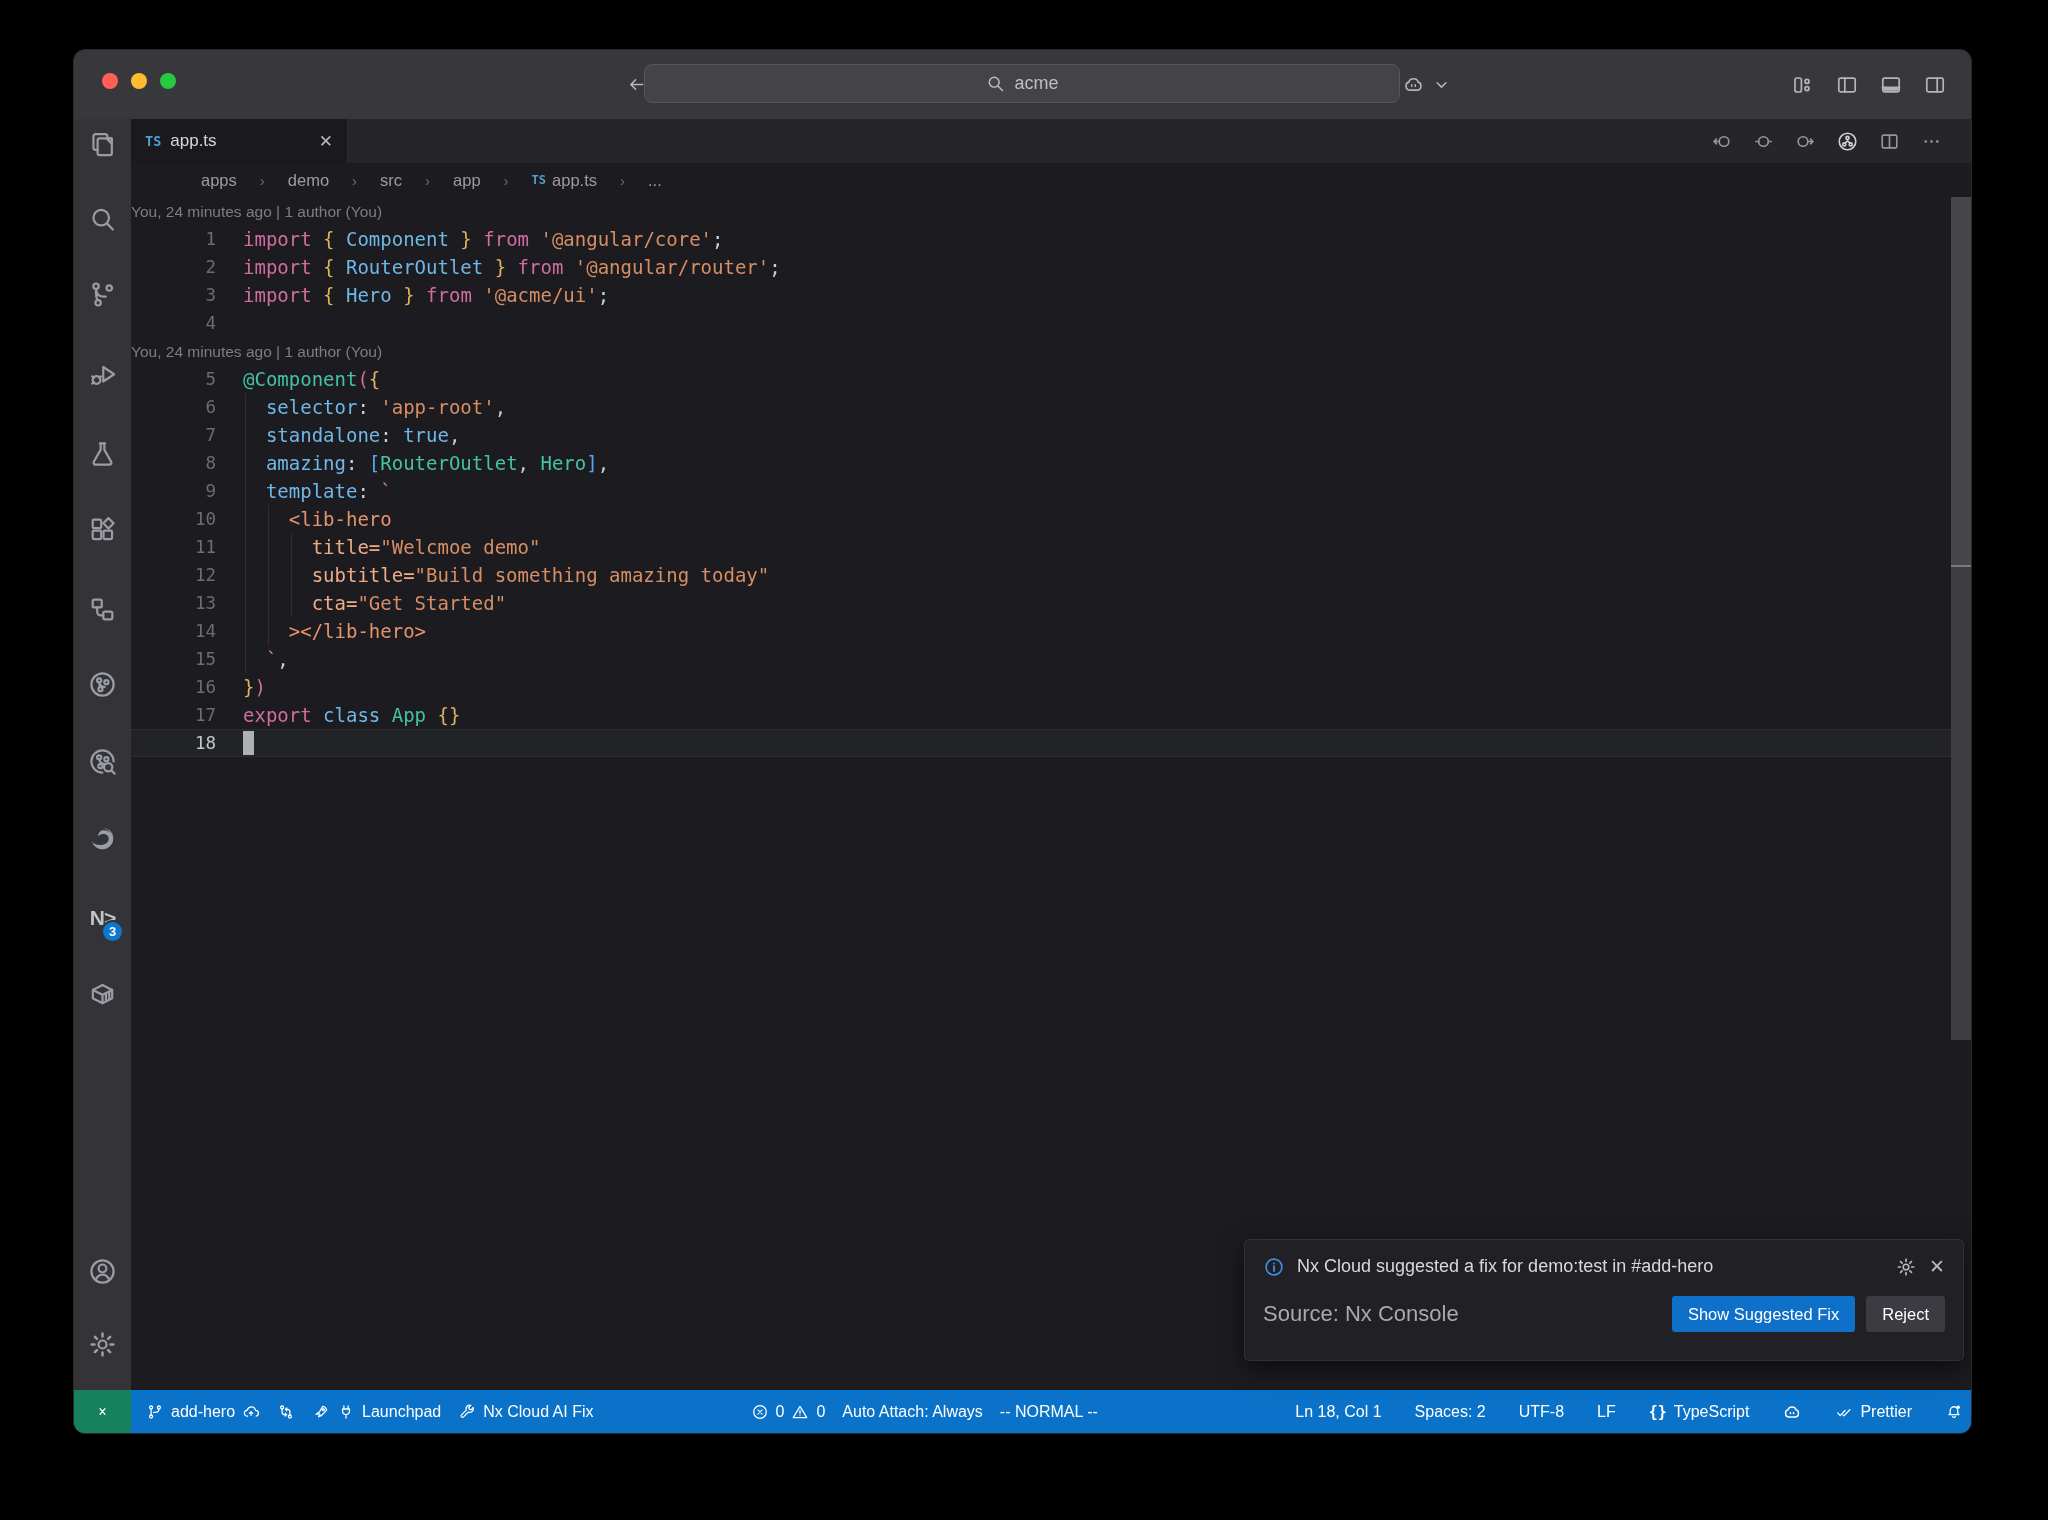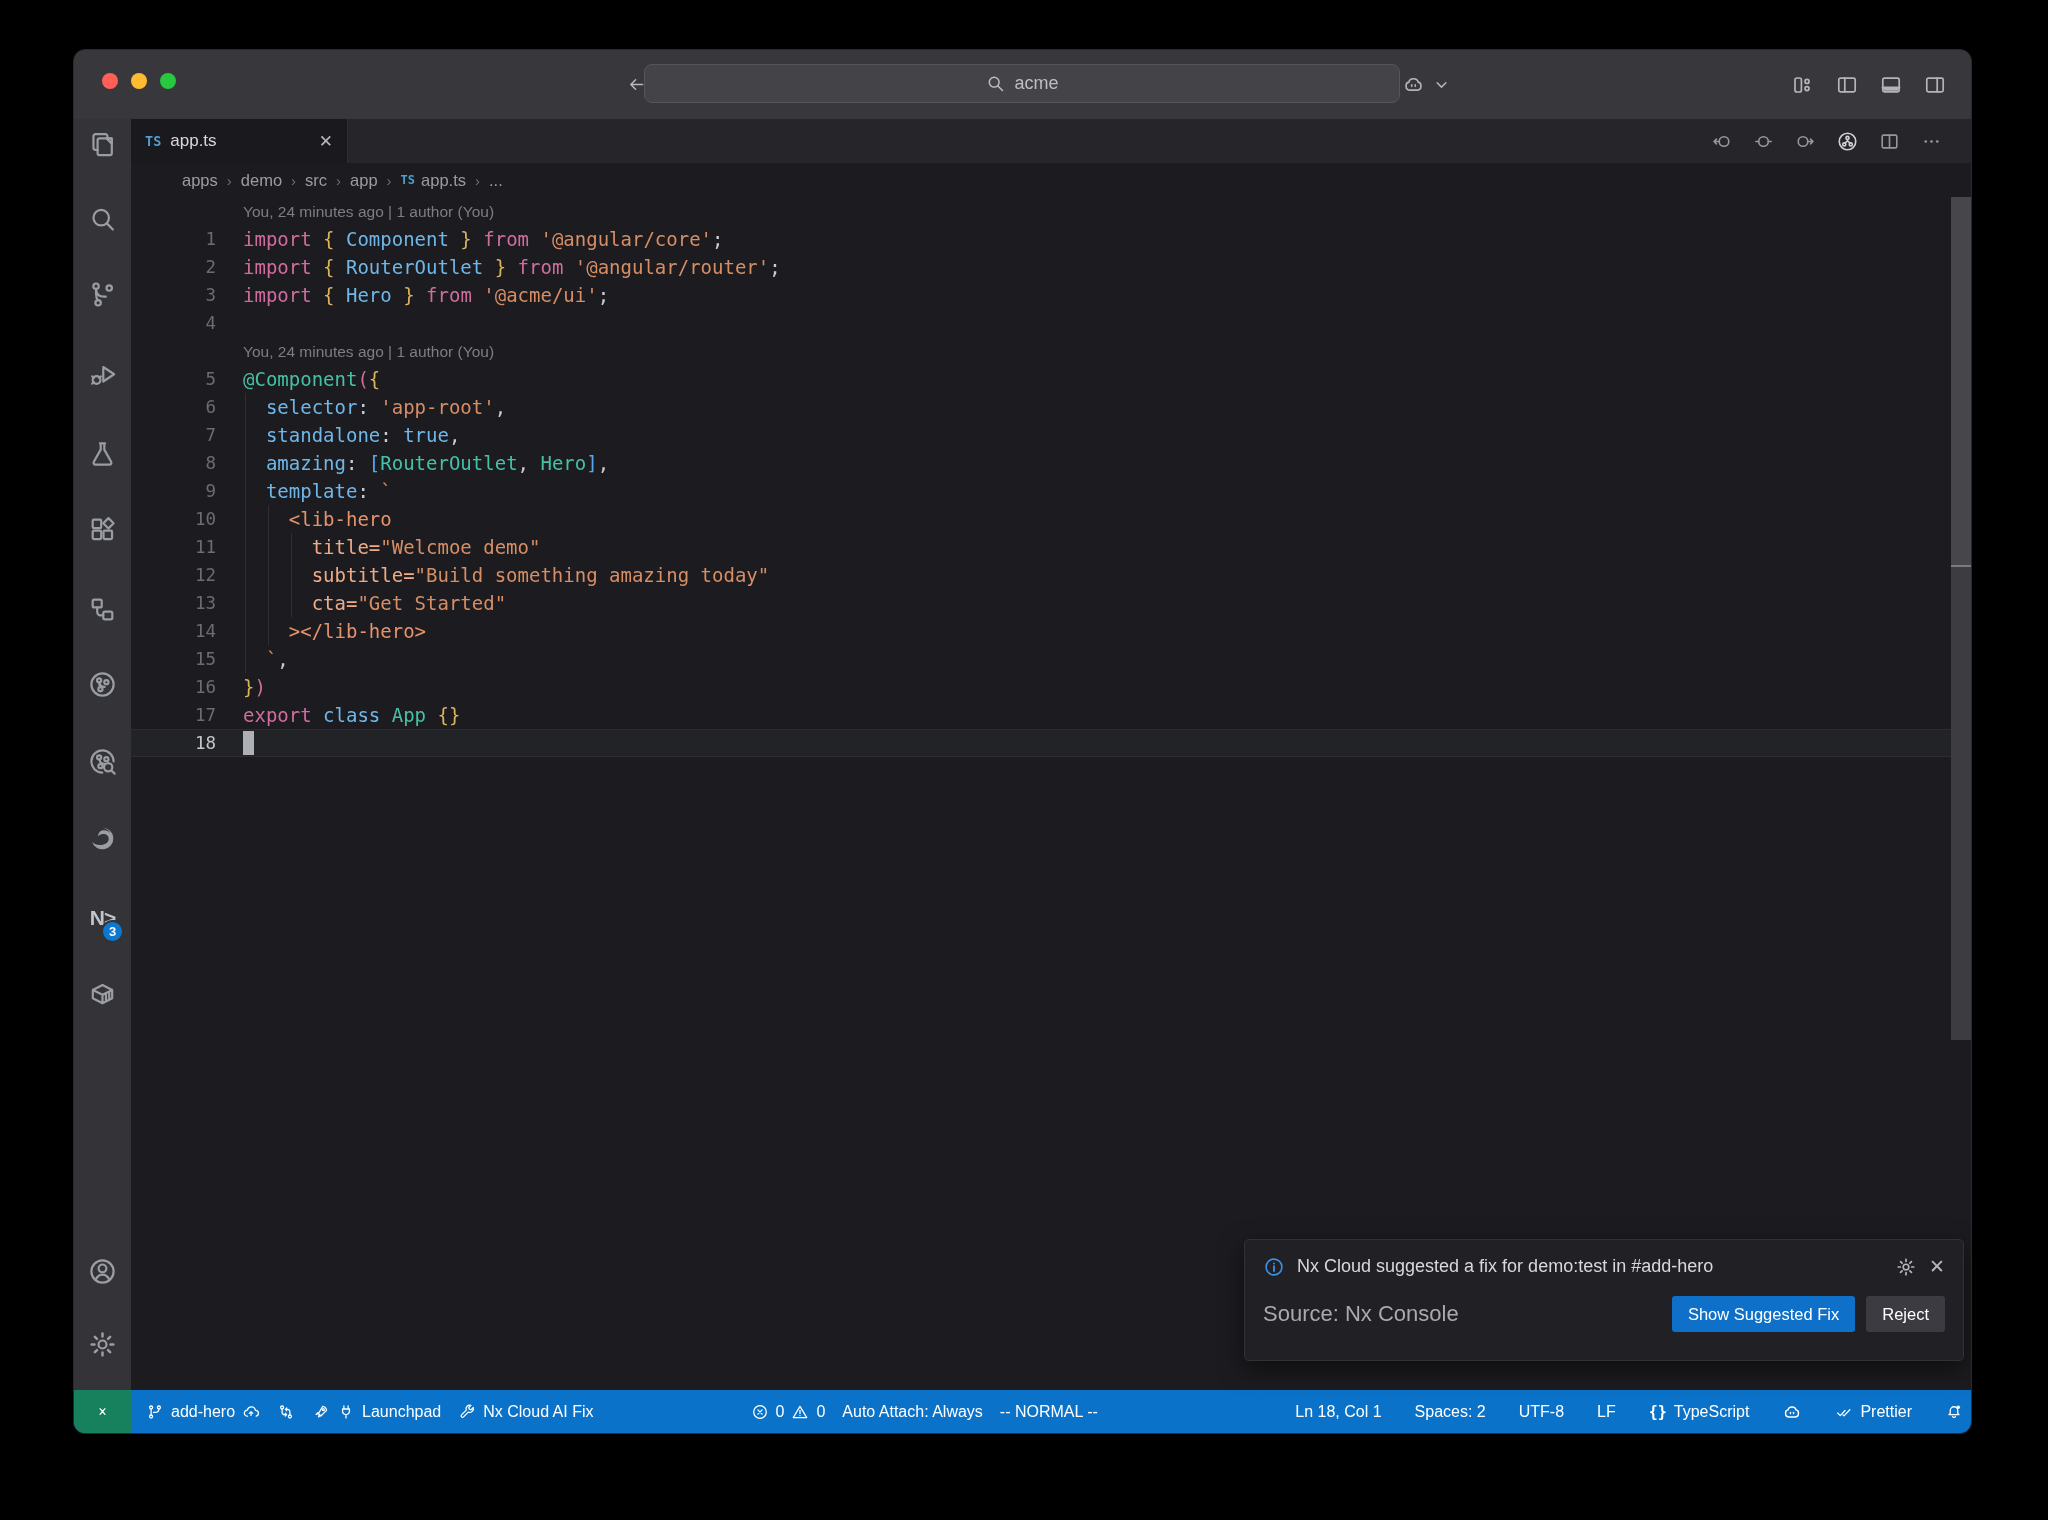--- a/index.html
+++ b/index.html
@@ -28,32 +28,32 @@
   .nx-txt{font-weight:bold;font-size:21px;color:#c2c5ca;letter-spacing:-1px;}
   
   .editorarea{position:absolute;left:57px;top:69px;right:0;bottom:43px;background:#737373;}
   .tabbar{position:absolute;left:0;top:0;right:0;height:44px;background:#26262a;display:flex;}
   .tab{height:44px;width:217px;background:#1a1a1e;border-right:1px solid #2e2e32;display:flex;align-items:center;padding:0 14px;box-sizing:border-box;gap:9px;}
   .tab-label{color:#d8d8da;font-size:17px;}
   .ts-badge{color:#4e9fd1;font-weight:bold;font-size:13.5px;}
   .tab-close{margin-left:auto;color:#b5b5ba;font-size:17px;}
   .ed-actions{margin-left:auto;display:flex;align-items:center;gap:19px;padding-right:28px;color:#96969b;}
   .ed-actions .bright{color:#cfcfd4;}
-  .breadcrumbs{position:absolute;left:0;top:44px;right:0;height:34px;display:flex;align-items:center;gap:9px;
-               padding-left:51px;color:#9b9ba1;font-size:16.5px;background:#1c1c20;}
+  .breadcrumbs{position:absolute;left:0;top:44px;right:0;height:34px;display:flex;align-items:center;gap:23px;
+               padding-left:70px;color:#9b9ba1;font-size:16.5px;background:#1c1c20;}
   .bc-sep{color:#6d6d73;font-size:15px;}
   .bc-file{display:flex;align-items:center;gap:6px;}
   
   .code{position:absolute;left:0;top:78px;right:0;bottom:0;background:#1c1c20;}
   .row{height:28px;display:flex;font-family:"DejaVu Sans Mono",monospace;font-size:19px;line-height:28px;white-space:pre;position:relative;}
   .row .ln{width:85px;text-align:right;color:#6b6d75;font-size:17.5px;flex:none;}
   .row .lt{margin-left:27px;}
   .row.active{background:rgba(120,128,140,.07);box-shadow:inset 0 1px 0 #2c2c32, inset 0 -1px 0 #2c2c32;}
   .row.active .ln{color:#c4c6cc;}
-  .blame{height:28px;line-height:30px;padding-left:112px;color:#7c7e84;font-size:15.5px;font-family:"Liberation Sans",sans-serif;}
+  .blame{height:28px;line-height:30px;color:#7c7e84;font-size:15.5px;font-family:"Liberation Sans",sans-serif;}
   .tk-kw{color:#d16d9e}.tk-br{color:#dcb45e}.tk-ty{color:#6fb7e8}.tk-en{color:#45c1a5}
   .tk-str{color:#d78e65}.tk-tag{color:#e6936d}.tk-at{color:#eeab86}.tk-pn{color:#c9ccd4}
   .tk-dc{color:#45c1a5}.tk-bk{color:#56a8f5}
   .guide{position:absolute;width:1px;background:#2e2e34;}
   .cursor{position:absolute;left:112px;width:11px;height:24px;background:#adb0b5;}
   .sb-thumb{position:absolute;right:0;width:20px;background:#46464b;}
   .sb-mark{position:absolute;right:0;width:20px;height:2px;background:#7a7a80;}
   .sb-shade{position:absolute;right:0;width:20px;background:rgba(0,0,0,.12);}
   
   .statusbar{position:absolute;left:0;right:0;bottom:0;height:43px;background:#0a72c8;display:flex;align-items:stretch;color:#fff;font-size:16px;}

